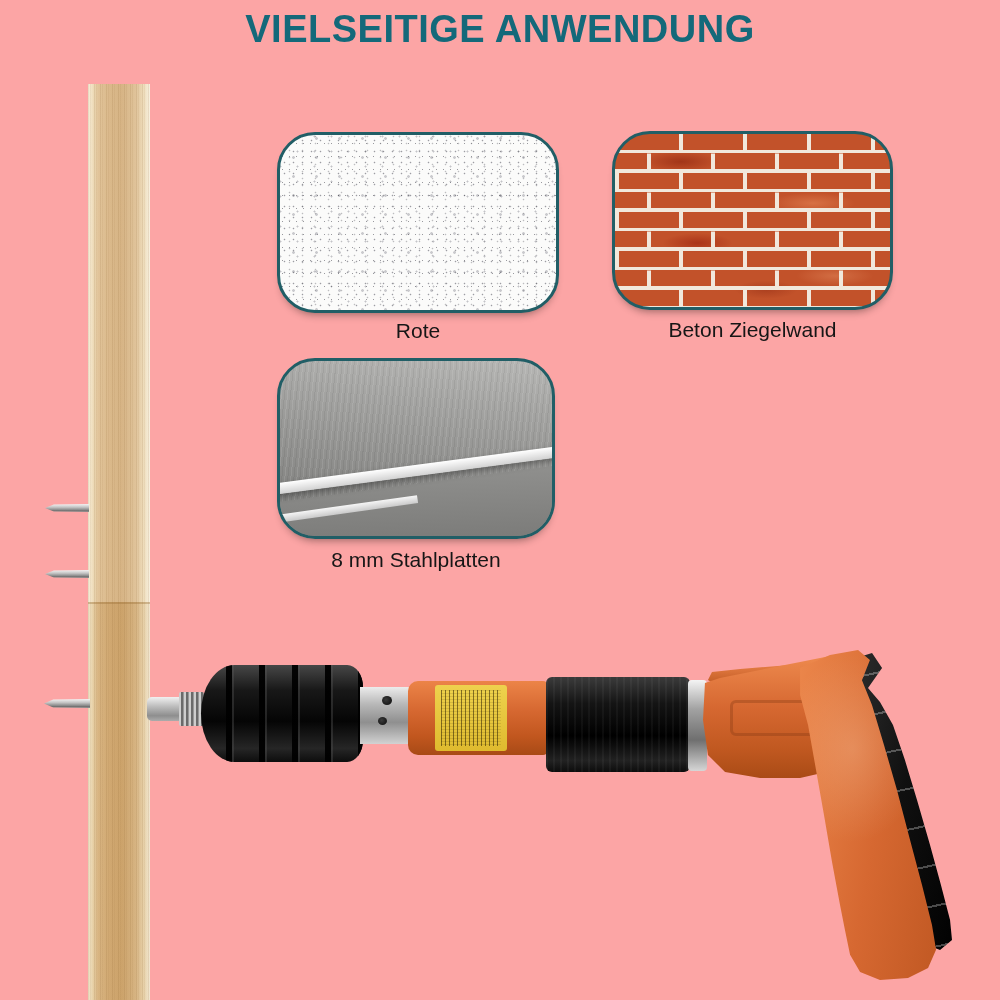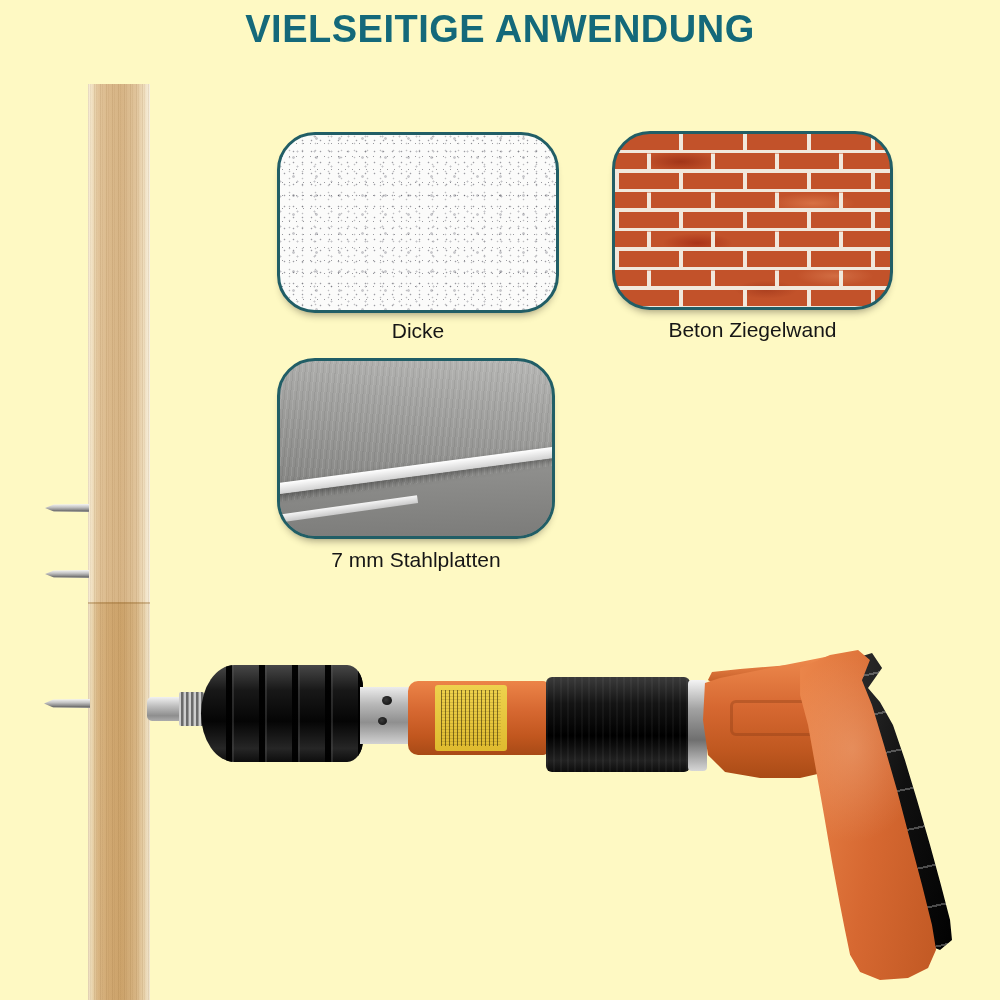--- a/index.html
+++ b/index.html
@@ -1,17 +1,17 @@
 <!DOCTYPE html>
 <html><head>
 <meta charset="utf-8">
 <style>
   html,body{margin:0;padding:0;background:#ffffff;}
   body{font-family:"Liberation Sans","DejaVu Sans",sans-serif;}
-  .stage{position:relative;width:1000px;height:1000px;margin:0 auto;background:#fef9c3;overflow:hidden;}
+  .stage{position:relative;width:1000px;height:1000px;margin:0 auto;background:#fca5a5;overflow:hidden;}
 
   
   .title{position:absolute;left:0;top:8px;width:100%;text-align:center;
          font-size:38px;font-weight:bold;letter-spacing:.5px;color:#14697a;}
 
   
   .beam{position:absolute;left:88px;top:84px;width:62px;height:916px;z-index:1;
     background:
       repeating-linear-gradient(to right,
         rgba(130,90,40,.12) 0 1px, transparent 1px 2px,
@@ -158,36 +158,36 @@
 
   <div class="beam">
     <div class="beam-seam"></div>
   </div>
   <div class="nail n1"></div>
   <div class="nail n2"></div>
   <div class="nail n3"></div>
 
   <div class="card c1">
     <div class="swatch tx-concrete"></div>
-    <div class="caption">Dicke</div>
+    <div class="caption">Rote</div>
   </div>
 
   <div class="card c2">
     <div class="swatch tx-brick"></div>
     <div class="caption">Beton Ziegelwand</div>
   </div>
 
   <div class="card c3">
     <div class="swatch tx-steel">
       <div class="brush"></div>
       <div class="steel-lower"></div>
       <div class="steel-edge2"></div>
       <div class="steel-edge"></div>
     </div>
-    <div class="caption">7 mm Stahlplatten</div>
+    <div class="caption">8 mm Stahlplatten</div>
   </div>
 
 
   <div class="tool">
     <div class="tip"></div>
     <div class="threads"></div>
     <div class="barrel">
       <div class="grooves"></div>
     </div>
     <div class="shaft">

